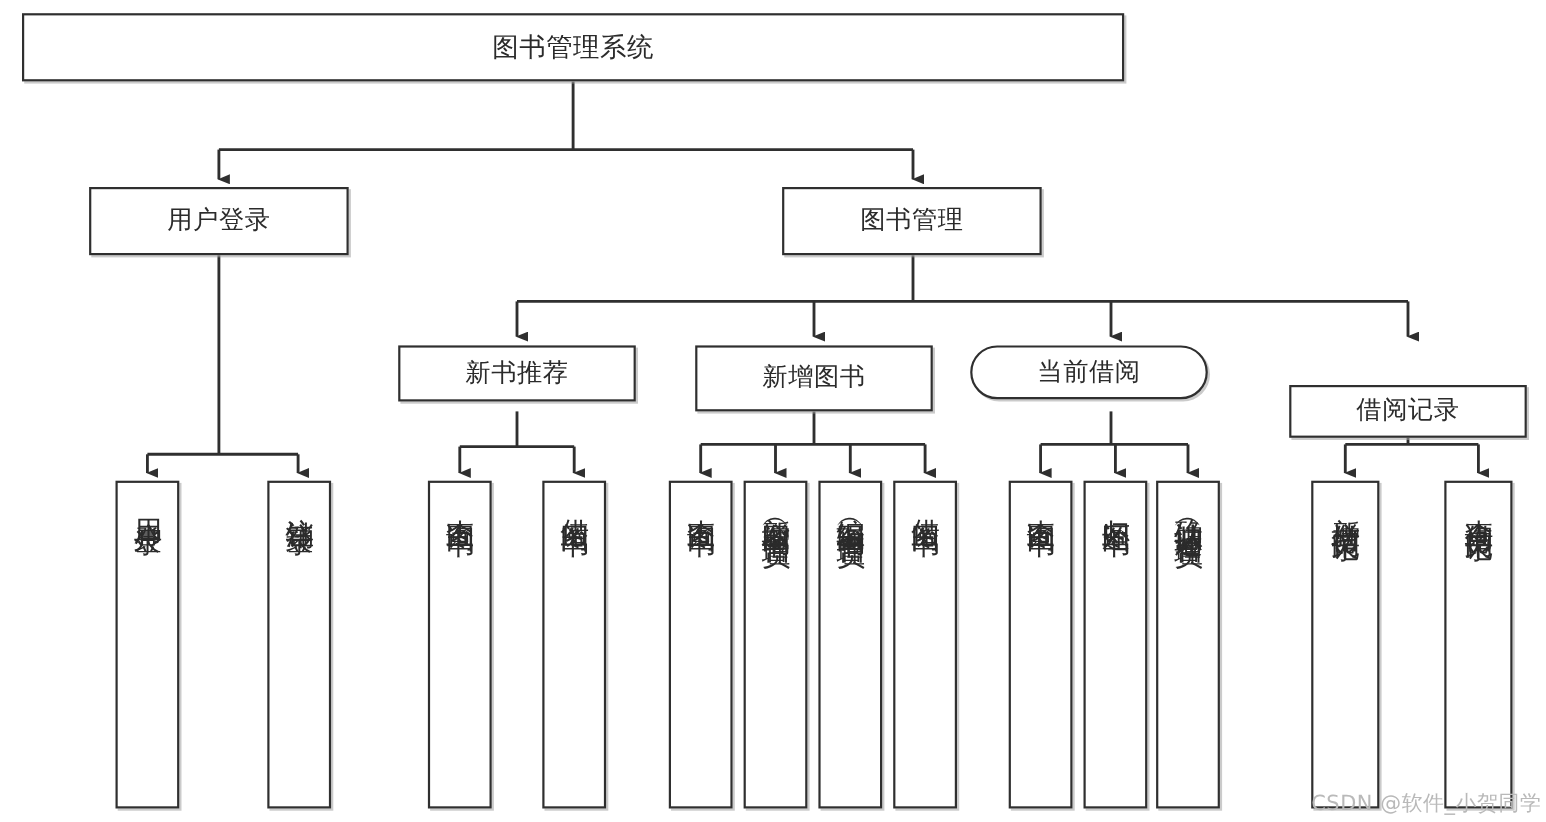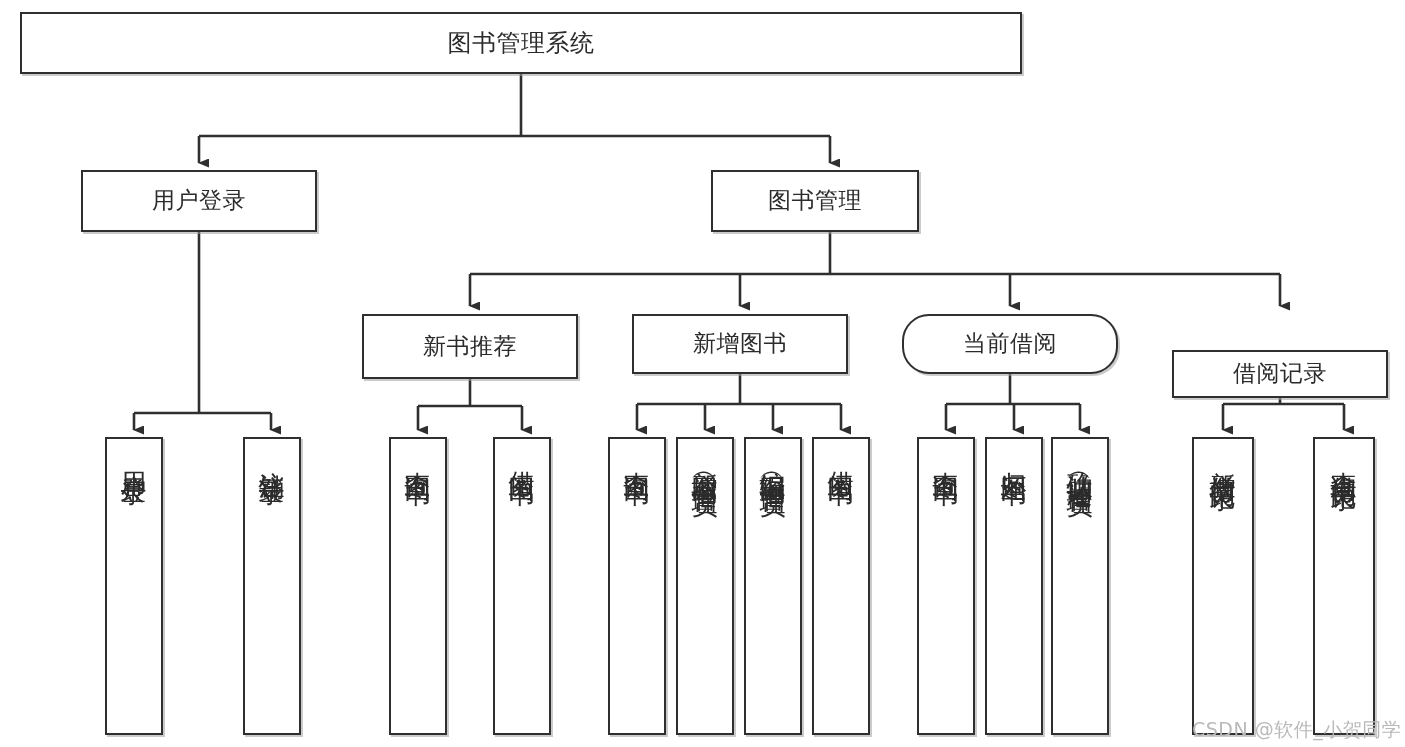--- a/index.html
+++ b/index.html
@@ -123,31 +123,31 @@
     </g>
   </svg>
 
   <div class="node root horiz" style="left:20px; top:12px; width:1002px; height:62px;">
     <span class="label">图书管理系统</span>
   </div>
 
   <div class="node horiz" style="left:81px; top:170px; width:236px; height:62px;">
     <span class="label">用户登录</span>
   </div>
-  <div class="node horiz" style="left:711px; top:170px; width:208px; height:62px;">
+  <div class="node horiz" style="left:711px; top:170px; width:236px; height:62px;">
     <span class="label">图书管理</span>
   </div>
 
-  <div class="node horiz" style="left:362px; top:314px; width:216px; height:65px;">
+  <div class="node horiz" style="left:362px; top:314px; width:216px; height:51px;">
     <span class="label">新书推荐</span>
   </div>
   <div class="node horiz" style="left:632px; top:314px; width:216px; height:60px;">
     <span class="label">新增图书</span>
   </div>
-  <div class="node horiz" style="left:902px; top:314px; width:216px; height:60px;border-radius:27px;">
+  <div class="node horiz" style="left:882px; top:314px; width:216px; height:49px;border-radius:27px;">
     <span class="label">当前借阅</span>
   </div>
   <div class="node horiz" style="left:1172px; top:314px; width:216px; height:48px;margin-top:36px;">
     <span class="label">借阅记录</span>
   </div>
 
   <div class="node vert" style="left:105px; top:437px; width:58px; height:298px;">
     <span class="label">用户登录</span>
   </div>
   <div class="node vert" style="left:243px; top:437px; width:58px; height:298px;">

